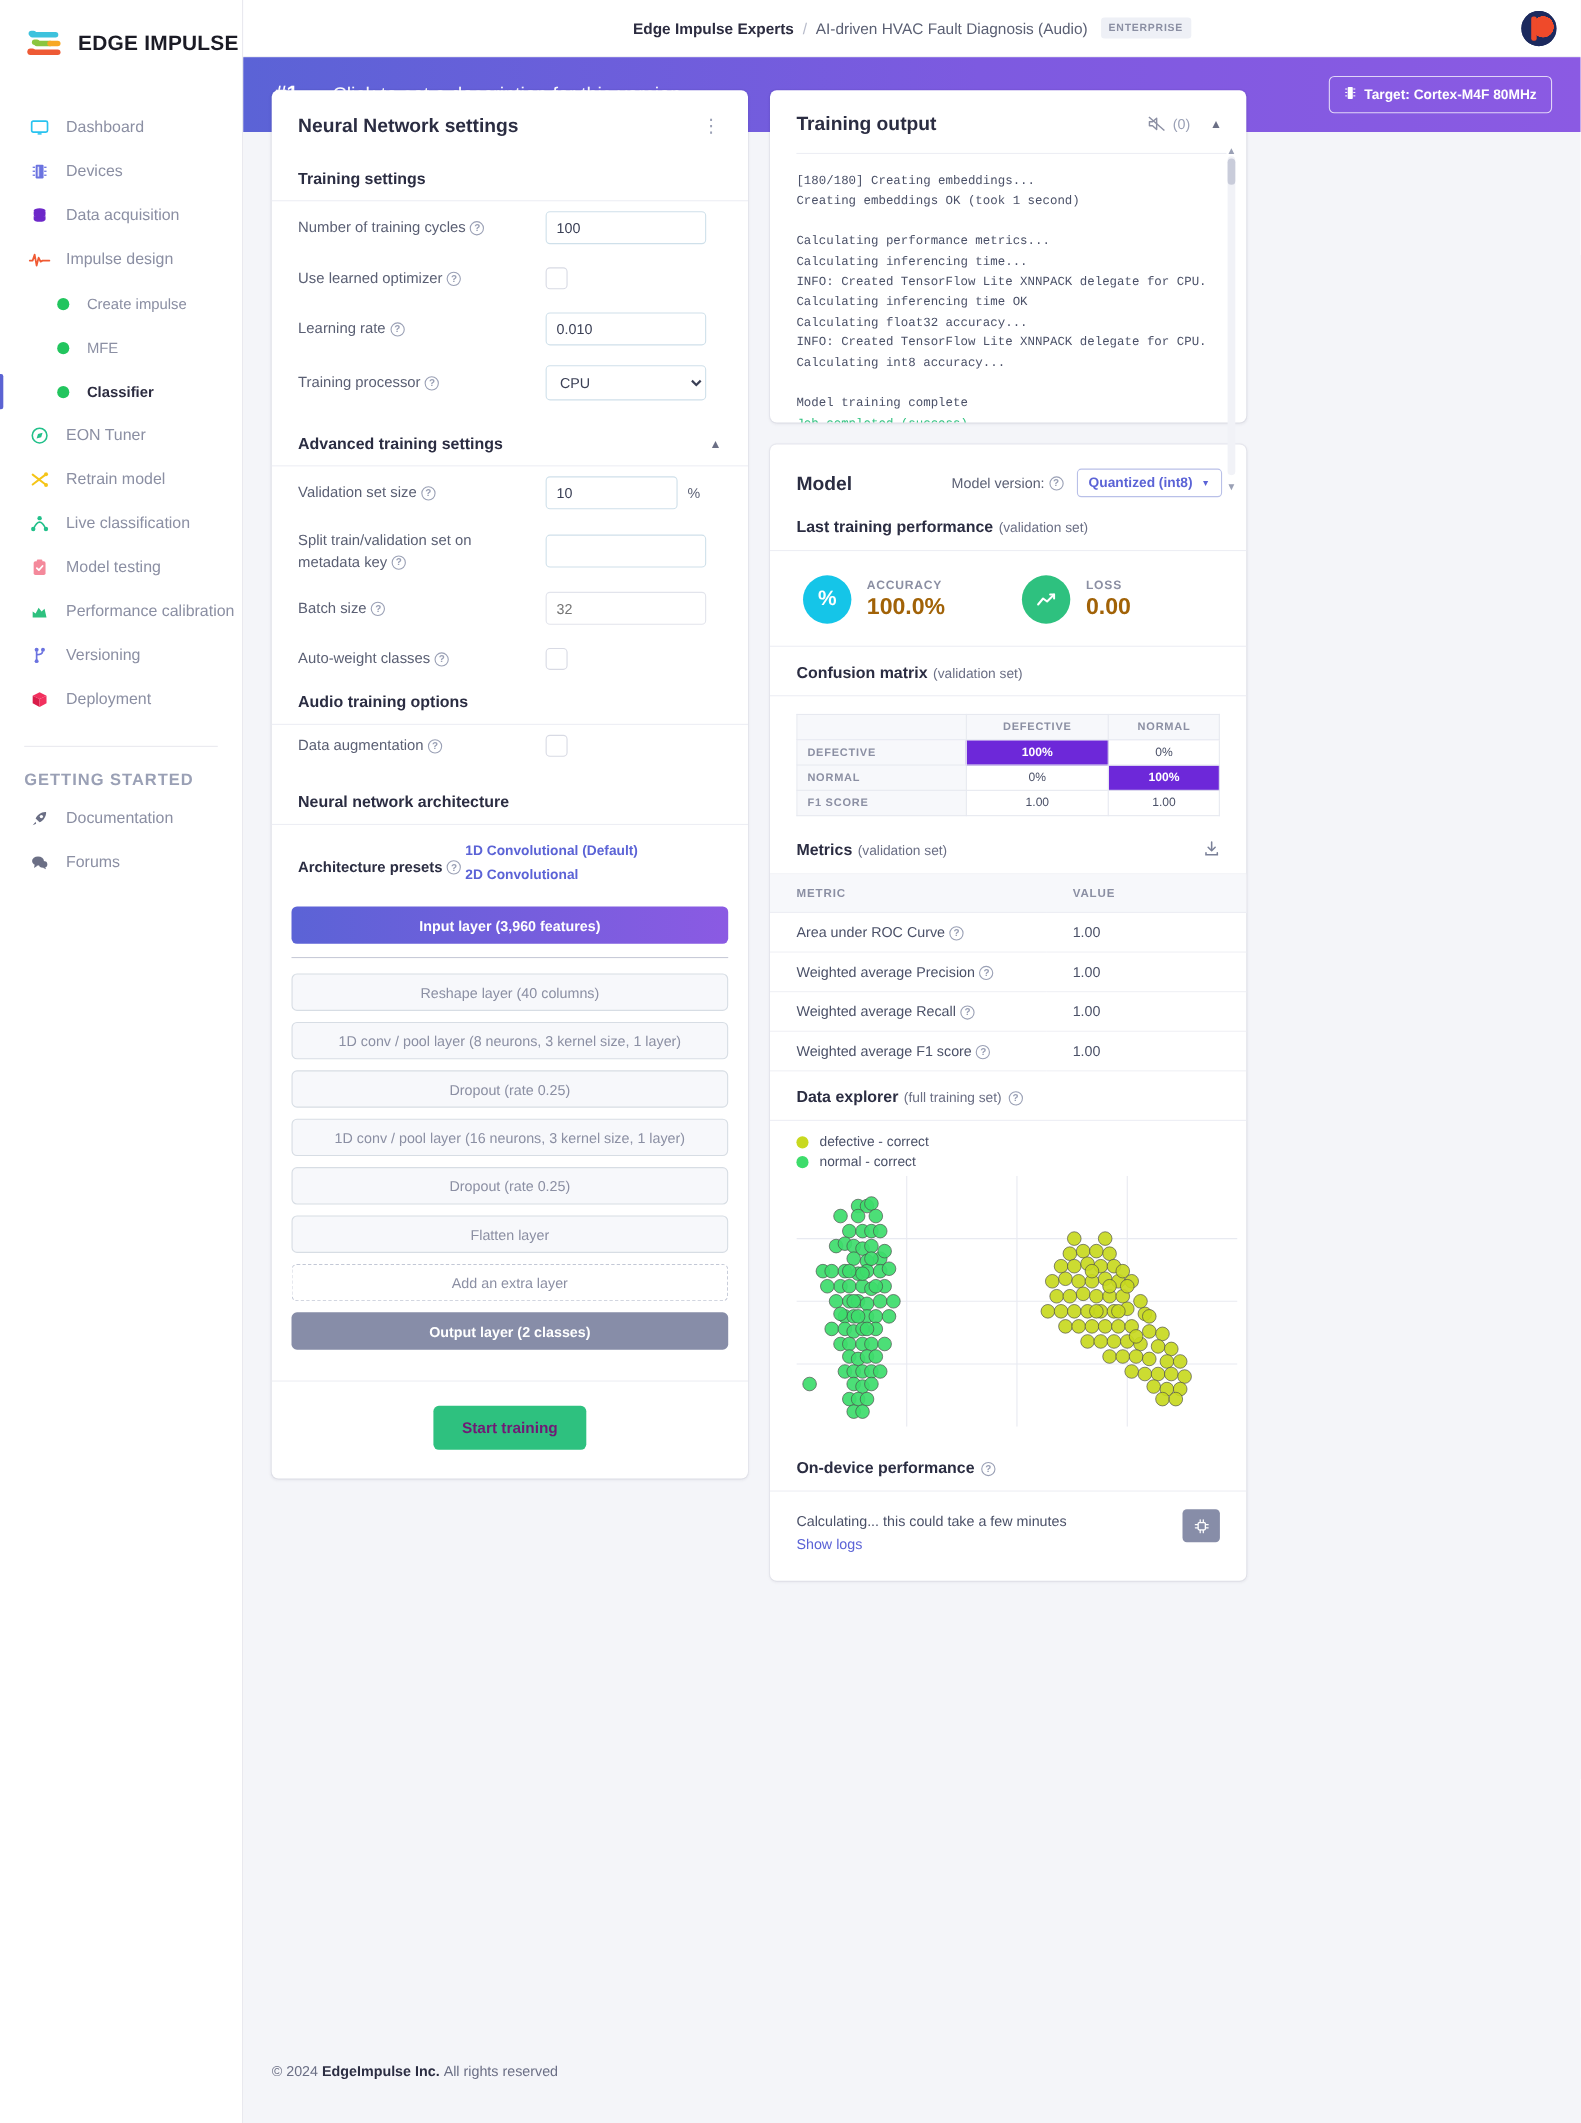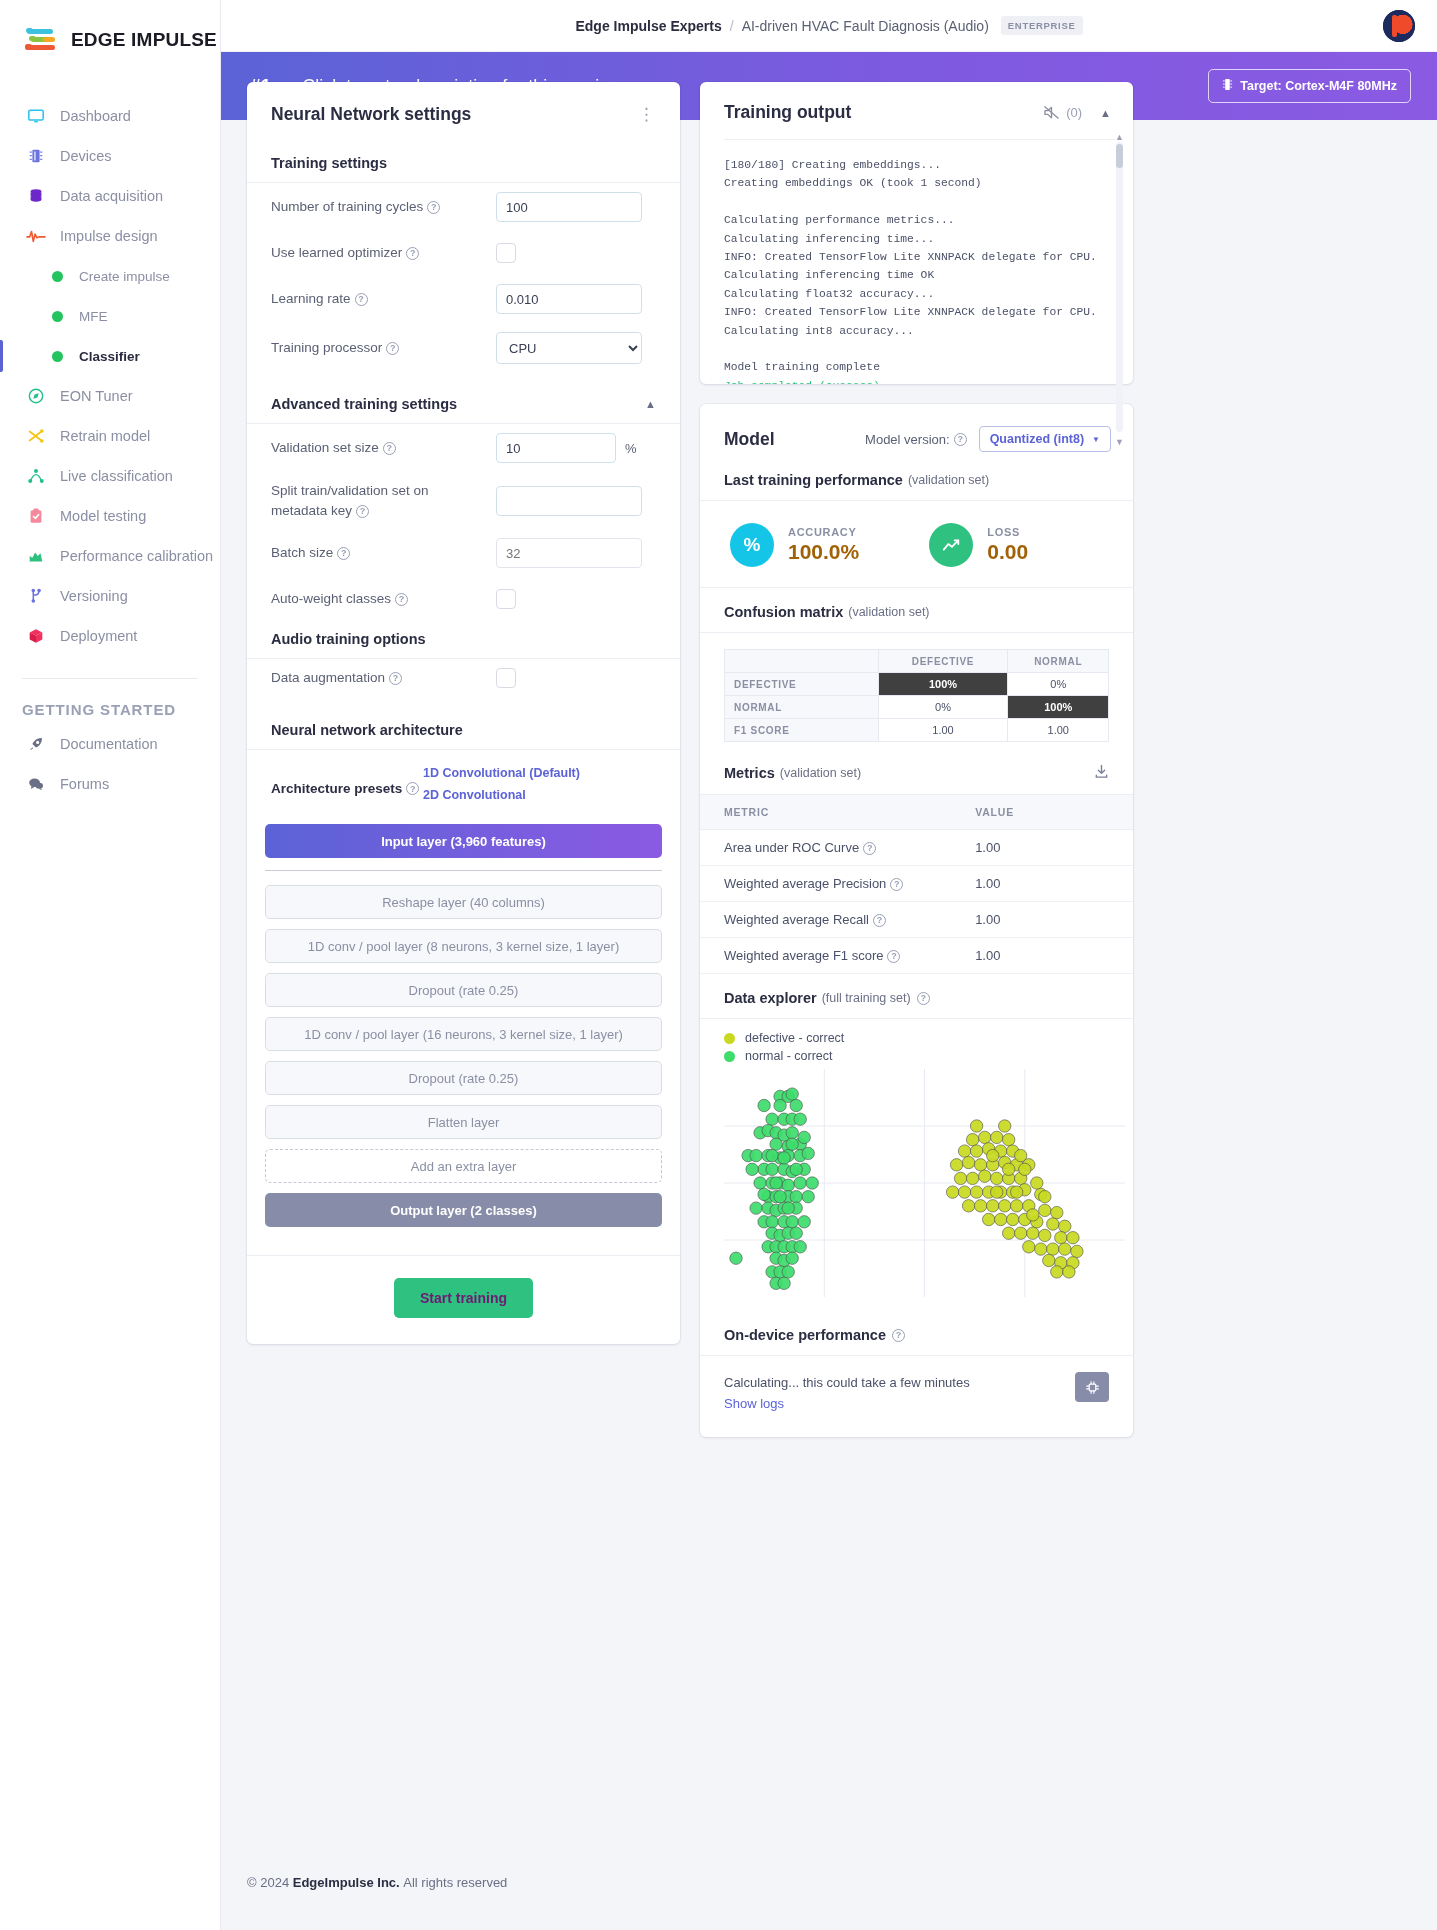--- a/index.html
+++ b/index.html
@@ -245,21 +245,21 @@
   .cm-wrap { padding: 16px 24px 20px 24px; }
   table.cm { width:100%; border-collapse:collapse; font-size:11px; }
   table.cm th, table.cm td { border:1px solid #e7e9f0; height:23px; text-align:center; }
   table.cm th {
     background:#f7f8fb; color:#8b8fa3; font-weight:700; letter-spacing:.7px; font-size:10px;
   }
   table.cm td.rowhead {
     background:#f7f8fb; color:#8b8fa3; font-weight:700; letter-spacing:.7px;
     text-align:left; padding-left:9px; font-size:10px; width:40%;
   }
-  table.cm td.hit { background:#404040; color:#fff; font-weight:700; }
+  table.cm td.hit { background:#6d28d9; color:#fff; font-weight:700; }
   table.cm td.val { color:#4b5168; }
 
   table.met { width:100%; border-collapse:collapse; font-size:13px; }
   table.met th {
     text-align:left; font-size:10.5px; letter-spacing:.8px; color:#8b8fa3;
     font-weight:700; padding:11px 24px; background:#f7f8fb; border-bottom:1px solid #edeef4;
   }
   table.met td { padding:10px 24px; color:#4b5168; border-bottom:1px solid #f0f1f6; font-size:13px;}
   table.met td.v { width:42%; }
 

